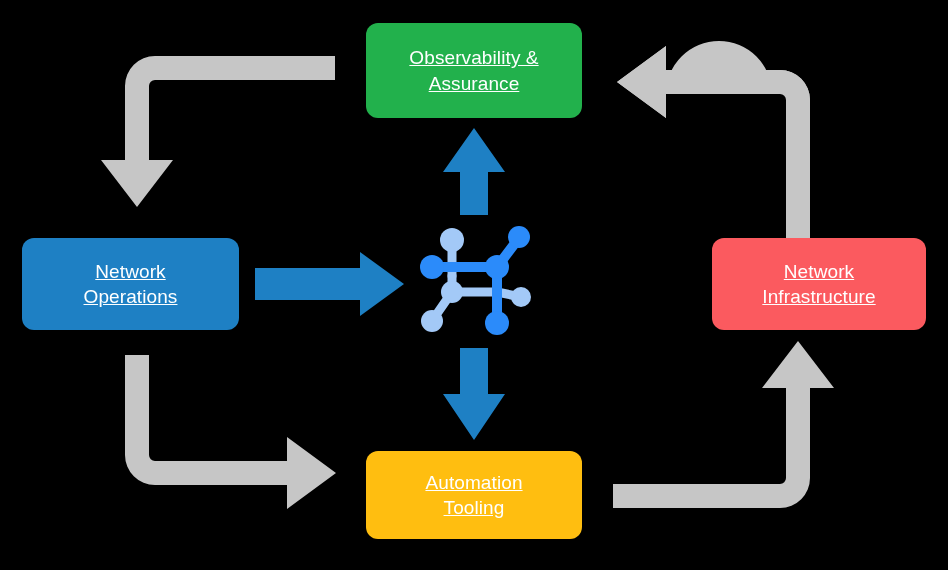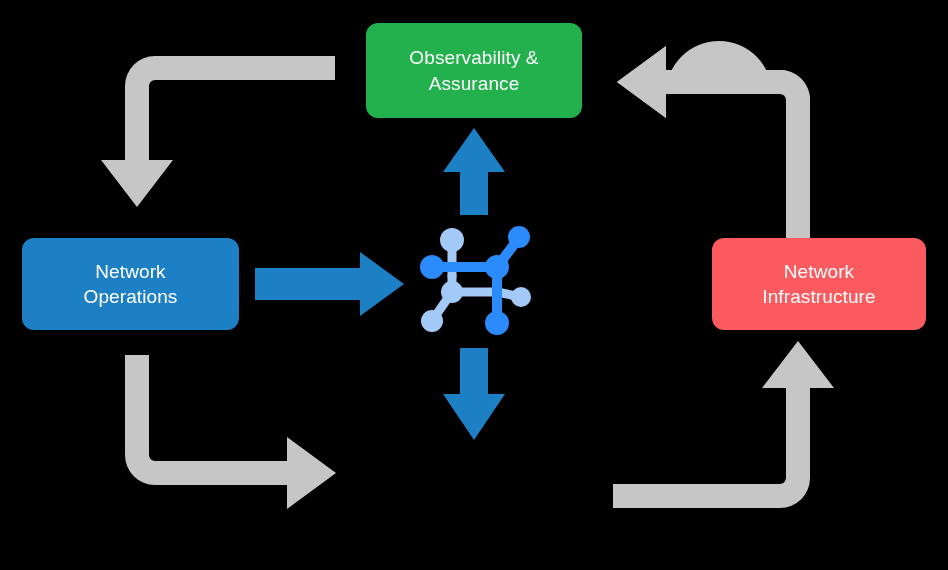--- a/index.html
+++ b/index.html
@@ -35,20 +35,21 @@
     justify-content: center;
     text-align: center;
     box-sizing: border-box;
     color: #ffffff;
     font-size: 19px;
     line-height: 1.32;
     font-weight: 400;
     letter-spacing: 0.1px;
     padding: 4px 10px;
     user-select: none;
+    text-decoration: underline;
   }
   .node-label {
     display: block;
     white-space: pre-line;
   }
   #node-observability { left: 366px; top: 23px;  width: 216px; height: 95px; }
   #node-operations    { left: 22px;  top: 238px; width: 217px; height: 92px; }
   #node-infrastructure{ left: 712px; top: 238px; width: 214px; height: 92px; }
   #node-automation    { left: 366px; top: 451px; width: 216px; height: 88px; }
 </style>
@@ -119,14 +120,18 @@
   <div class="node-box" id="node-operations" style="background: rgb(30, 128, 196); color: rgb(255, 255, 255);">
     <span class="node-label">Network
 Operations</span>
   </div>
 
   <div class="node-box" id="node-infrastructure" style="background: rgb(251, 90, 95); color: rgb(255, 255, 255);">
     <span class="node-label">Network
 Infrastructure</span>
   </div>
 
+  <div class="node-box" id="node-automation" style="background: rgb(255, 190, 16); color: rgb(255, 255, 255);">
+    <span class="node-label">Automation
+Tooling</span>
+  </div>
 
 </div>
 
 </body></html>

